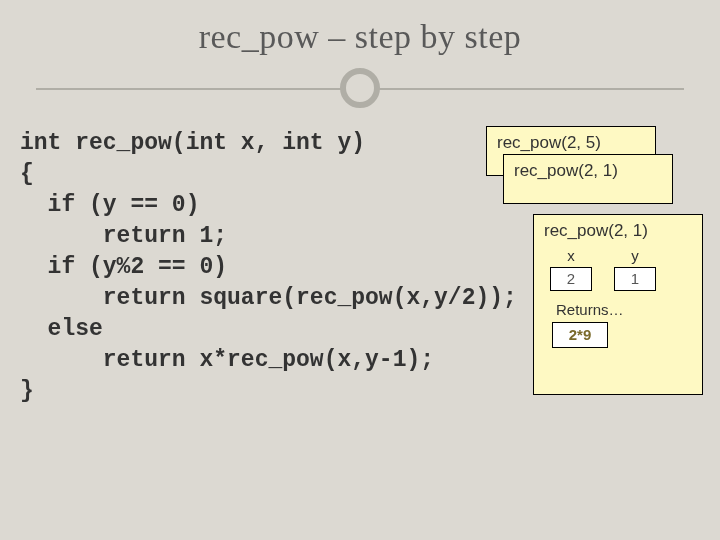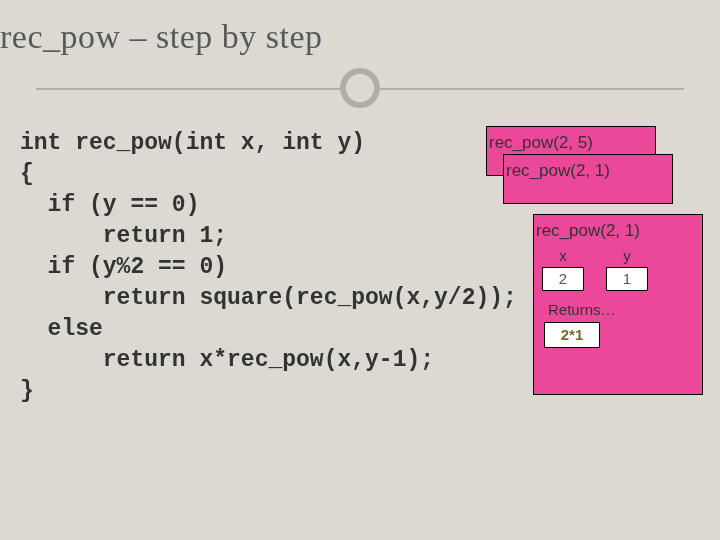--- a/index.html
+++ b/index.html
@@ -10,20 +10,21 @@
     color: #555;
     position: relative;
     overflow: hidden;
   }
   .slide {
     width: 720px;
     height: 540px;
     position: relative;
   }
   .title-wrap {
+    text-align: center;
     padding-top: 18px;
   }
   .title {
     font-size: 34px;
     font-weight: normal;
     color: #595959;
     letter-spacing: 0.5px;
   }
   .rule {
     position: absolute;
@@ -61,23 +62,23 @@
   .stack {
     position: absolute;
     top: 130px;
     right: 24px;
     width: 185px;
     height: 250px;
     font-family: Arial, Helvetica, sans-serif;
   }
   .frame {
     position: absolute;
-    background: #ec4899;
+    background: #fef9c3;
     border: 1.5px solid #000;
-    padding: 6px 10px 10px 2px;
+    padding: 6px 10px 10px 10px;
   }
   .frame .ftitle {
     font-size: 17px;
     color: #333;
     margin-bottom: 4px;
     white-space: nowrap;
   }
   .f0 { left: -25px; top: -4px;  width: 170px; height: 50px; }
   .f1 { left: -8px;  top: 24px;  width: 170px; height: 50px; }
   .f2 { left: 8px;   top: 54px;  width: 170px; height: 50px; }
@@ -155,17 +156,17 @@
         <div class="vcol">
           <div class="vlabel">x</div>
           <div class="vbox">2</div>
         </div>
         <div class="vcol">
           <div class="vlabel">y</div>
           <div class="vbox">1</div>
         </div>
       </div>
       <div class="retlabel">Returns…</div>
-      <div class="retbox">2*1</div>
+      <div class="retbox">2*9</div>
     </div>
   </div>
 
 </div>
 
 </body></html>

